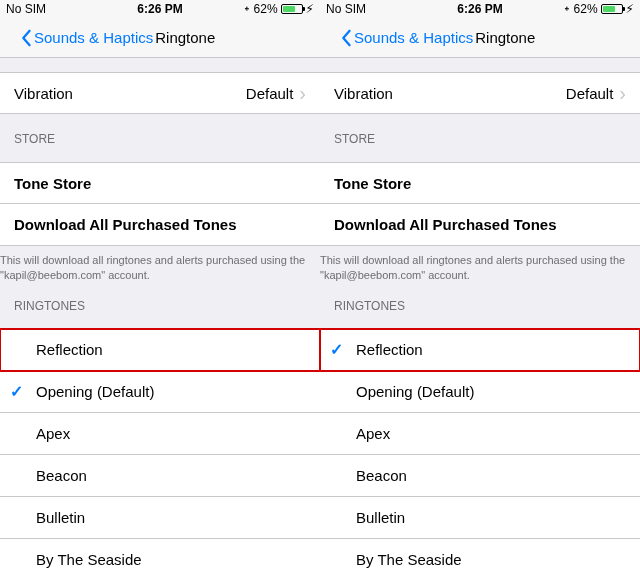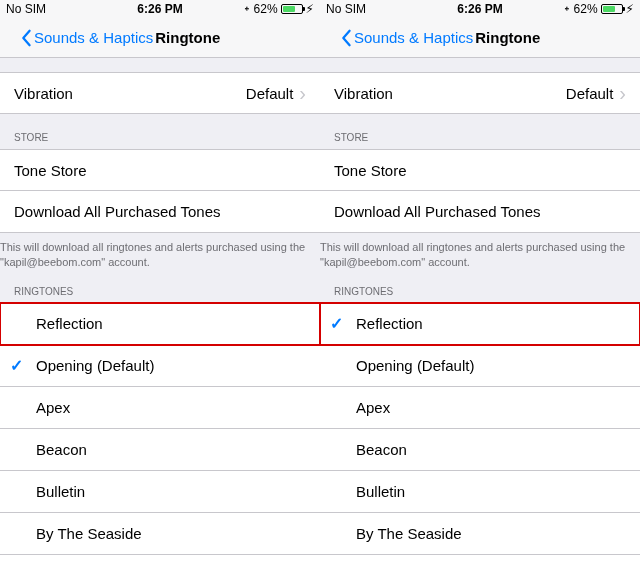--- a/index.html
+++ b/index.html
@@ -12,34 +12,34 @@
   .sb-left { flex: 1; text-align: left; }
   .sb-center { position: absolute; left: 0; right: 0; text-align: center; font-weight: 600; }
   .sb-right { flex: 1; text-align: right; display: flex; align-items: center; justify-content: flex-end; gap: 3px; }
   .battery { display: inline-block; width: 22px; height: 10px; border: 1px solid #000; border-radius: 2px; position: relative; vertical-align: middle; }
   .battery::after { content: ""; position: absolute; right: -3px; top: 2px; width: 2px; height: 4px; background: #000; border-radius: 0 1px 1px 0; }
   .batfill { position: absolute; left: 1px; top: 1px; bottom: 1px; width: 60%; background: #4cd964; border-radius: 1px; }
 
   .navbar { height: 40px; background: #f7f7f8; border-bottom: 1px solid #c8c7cc; display: flex; align-items: center; padding: 0 20px; position: relative; }
   .back { display: flex; align-items: center; color: #007aff; font-size: 15px; }
   .chev { width: 12px; height: 18px; margin-right: 2px; }
-  .navtitle { font-weight: 700; font-size: 15px; color: #000; margin-left: 2px; text-align: right; }
+  .navtitle { font-weight: 400; font-size: 15px; color: #000; margin-left: 2px; text-align: right; }
 
   .scroll { height: calc(568px - 58px); overflow: hidden; }
 
   .cell { background: #fff; border-bottom: 1px solid #c8c7cc; display: flex; align-items: center; padding: 0 14px; height: 42px; font-size: 15px; }
   .cell.first { border-top: 1px solid #c8c7cc; }
   .cell .label { flex: 1; color: #000; }
   .cell .value { color: #000000; font-size: 15px; }
   .disclosure { color: #c7c7cc; font-size: 20px; margin-left: 6px; line-height: 1; }
 
-  .groupheader { font-size: 10px; color: #6d6d72; padding: 18px 14px 6px; text-transform: uppercase; }
+  .groupheader { font-size: 12px; color: #6d6d72; padding: 18px 14px 16px; text-transform: uppercase; }
   .groupfooter { font-size: 11px; color: #6d6d72; padding: 7px 0 10px; line-height: 1.35; }
 
-  .link { color: #007aff; }
+  .link { color: #007aff; font-weight: bold; }
   .ringtone { padding-left: 36px; position: relative; }
   .check { position: absolute; left: 10px; color: #007aff; font-size: 16px; font-weight: 600; }
   .highlight { outline: 2px solid #d40000; outline-offset: -1px; z-index: 2; position: relative; }
 
   .gap { height: 14px; }
 </style>
 </head>
 <body>
 
 <div class="wrap">

